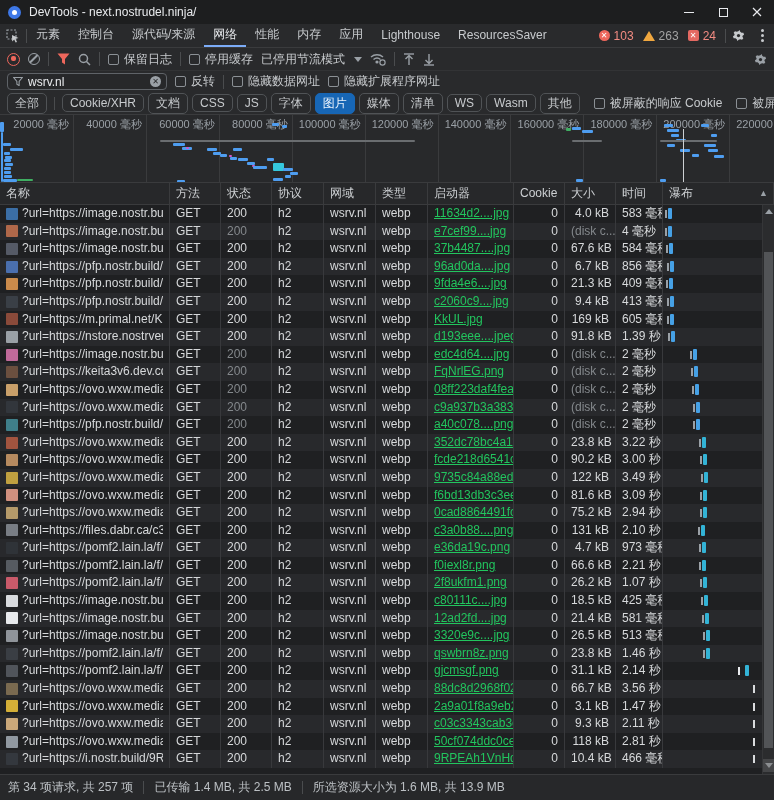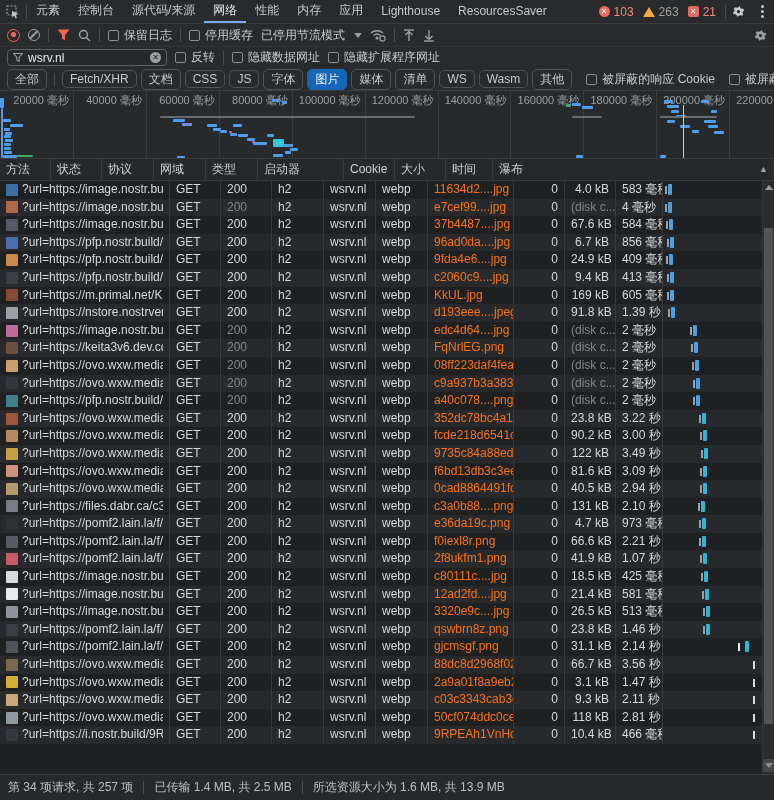--- a/index.html
+++ b/index.html
@@ -78,21 +78,21 @@
   .th.col-wf{position:relative}
   .tbody{position:relative;flex:1;background:#1f2022;overflow:hidden}
   .tr{display:flex;height:17.6px;align-items:stretch}
   .tr:nth-child(even){background:#28292c}
   .td{padding:0 6px;line-height:17.6px;border-right:1px solid #38393c;white-space:nowrap;overflow:hidden;color:#d7d9db}
   .td.num{text-align:right}
   .td.dimv{color:#84888c}
   .name-cell{display:flex;align-items:center;gap:4px}
   .thumb{width:12px;height:12px;border-radius:1px;flex:none}
   .nm{overflow:hidden;white-space:nowrap}
-  .init-link{color:#f97316}
+  .init-link{text-decoration:underline;color:#22c55e}
   .wf-dash{position:absolute;top:5px;width:2px;height:8px}
   .wf-bar{position:absolute;top:3px;width:4px;height:11px;border-radius:1px}
 
   
   .sb{position:absolute;top:0;right:0;width:12px;height:100%;background:#2b2c2e;border-left:1px solid #353638}
   .sb-up,.sb-down{position:absolute;left:0;right:0;height:13px;display:flex;align-items:center;justify-content:center}
   .sb-up{top:0}.sb-down{bottom:2px;background:#454648}
   .tri-up{width:0;height:0;border-left:4px solid transparent;border-right:4px solid transparent;border-bottom:5px solid #9aa0a6}
   .tri-down{width:0;height:0;border-left:4px solid transparent;border-right:4px solid transparent;border-top:5px solid #8b8e91}
   .sb-thumb{position:absolute;left:1px;right:1px;top:47px;height:496px;background:#525457}
@@ -102,20 +102,36 @@
     color:#bcc0c4;flex:none;padding:0 8px;gap:10px}
   .sdiv{width:1px;height:13px;background:#4a4c4e}
 
   svg{display:block}
 </style>
 </head>
 <body>
 
 <div class="window">
 
+  <div class="titlebar">
+    <span class="devtools-logo"></span>
+    <span class="title-text">DevTools - next.nostrudel.ninja/</span>
+    <span class="spacer"></span>
+    <span class="win-btn win-min">
+        <i></i>
+      </span>
+    <span class="win-btn win-max">
+        <i></i>
+      </span>
+    <span class="win-btn win-close">
+      <svg width="10" height="10" viewBox="0 0 10 10">
+          <path d="M1 1 L9 9 M9 1 L1 9" stroke="#e8eaed" stroke-width="1.2"></path>
+        </svg>
+    </span>
+  </div>
 
   <div class="tabbar">
     <span class="inspect-btn">
       <svg width="14" height="14" viewBox="0 0 14 14">
           <rect x="1" y="1" width="9" height="9" fill="none" stroke="#9aa0a6" stroke-width="1.2" stroke-dasharray="2 1.5"></rect>
           <path d="M6 6 L12.5 9 L9.5 9.8 L11 13 L9.6 13.5 L8.2 10.4 L6.2 12.5 Z" fill="#c7cacd"></path>
         </svg>
     </span>
     <span class="vdiv"></span>
     <div class="tab-strip">
@@ -151,21 +167,21 @@
     <span class="badge">
       <span class="badge-ic-err">✕</span>
       <span class="cnt-err">103</span>
     </span>
     <span class="badge">
       <span class="badge-ic-warn"></span>
       <span class="cnt-warn">263</span>
     </span>
     <span class="badge">
       <span class="badge-ic-issue">✕</span>
-      <span class="cnt-issue">21</span>
+      <span class="cnt-issue">24</span>
     </span>
     <span class="vdiv"></span>
     <span class="gear-btn">
       <svg width="13" height="13" viewBox="0 0 16 16">
           <path d="M8 1 L9.2 3 A5 5 0 0 1 11 4 L13.3 3.6 L14.5 5.8 L13 7.4 A5 5 0 0 1 13 8.6 L14.5 10.2 L13.3 12.4 L11 12 A5 5 0 0 1 9.2 13 L8 15 L6.8 13 A5 5 0 0 1 5 12 L2.7 12.4 L1.5 10.2 L3 8.6 A5 5 0 0 1 3 7.4 L1.5 5.8 L2.7 3.6 L5 4 A5 5 0 0 1 6.8 3 Z" fill="#c7cacd" transform="rotate(11 8 8)"></path>
           <circle cx="8" cy="8" r="2" fill="#292a2c"></circle>
         </svg>
     </span>
     <span class="kebab">
         <i></i>
@@ -253,21 +269,21 @@
     <span class="ctl">
       <span class="cb"></span>
       <span class="cb-label">隐藏扩展程序网址</span>
     </span>
   </div>
 
   <div class="toolbar toolbar3">
     <span id="chips" style="display:flex;align-items:center;gap:4px">
         <span class="chip"><span>全部</span></span>
         <span class="chipdiv"></span>
-        <span class="chip"><span>Fetch/XHR</span></span>
+        <span class="chip"><span>Cookie/XHR</span></span>
         <span class="chip"><span>文档</span></span>
         <span class="chip"><span>CSS</span></span>
         <span class="chip"><span>JS</span></span>
         <span class="chip"><span>字体</span></span>
         <span class="chip active"><span>图片</span></span>
         <span class="chip"><span>媒体</span></span>
         <span class="chip"><span>清单</span></span>
         <span class="chip"><span>WS</span></span>
         <span class="chip"><span>Wasm</span></span>
         <span class="chip"><span>其他</span></span>
@@ -357,20 +373,21 @@
       <div class="ov-bar" style="left: 692px; top: 39px; width: 7px; height: 3px; background: rgb(78, 157, 240);"></div>
       <div class="ov-bar" style="left: 714px; top: 40px; width: 10px; height: 3px; background: rgb(78, 157, 240);"></div>
       <div class="ov-bar" style="left: 660px; top: 64px; width: 6px; height: 3px; background: rgb(78, 157, 240);"></div>
       <div class="ov-bar" style="left: 160px; top: 25px; width: 255px; height: 2px; background: rgb(106, 109, 112);"></div>
       <div class="ov-bar" style="left: 572px; top: 25px; width: 30px; height: 2px; background: rgb(106, 109, 112);"></div>
       <div class="ov-bar" style="left: 660px; top: 25px; width: 57px; height: 2px; background: rgb(106, 109, 112);"></div>
       <div class="ov-playhead" style="left: 683px;"></div>
     </div>
 
   <div class="thead">
+    <div class="th col-name">名称</div>
     <div class="th col-method">方法</div>
     <div class="th col-status">状态</div>
     <div class="th col-proto">协议</div>
     <div class="th col-domain">网域</div>
     <div class="th col-type">类型</div>
     <div class="th col-init">启动器</div>
     <div class="th col-cookie">Cookie</div>
     <div class="th col-size">大小</div>
     <div class="th col-time">时间</div>
     <div class="th col-wf">
@@ -462,21 +479,21 @@
       <span class="thumb" style="background: rgb(201, 138, 75);"></span>
       <span class="nm">?url=https://pfp.nostr.build/...</span>
     </div>
     <div class="td col-method">GET</div>
     <div class="td col-status">200</div>
     <div class="td col-proto">h2</div>
     <div class="td col-domain">wsrv.nl</div>
     <div class="td col-type">webp</div>
     <div class="td col-init"><span class="init-link">9fda4e6....jpg</span></div>
     <div class="td col-cookie num">0</div>
-    <div class="td col-size num">24.9 kB</div>
+    <div class="td col-size num">21.3 kB</div>
     <div class="td col-time num">409 毫秒</div>
     <div class="td col-wf">
       <i class="wf-dash" style="left: 3px; background: rgb(154, 160, 166);"></i>
       <i class="wf-bar" style="left: 6px; background: rgb(70, 161, 230);"></i>
     </div>
   </div>
         <div class="tr">
     <div class="td col-name name-cell">
       <span class="thumb" style="background: rgb(58, 63, 70);"></span>
       <span class="nm">?url=https://pfp.nostr.build/...</span>
@@ -709,21 +726,21 @@
       <span class="thumb" style="background: rgb(181, 154, 106);"></span>
       <span class="nm">?url=https://ovo.wxw.media...</span>
     </div>
     <div class="td col-method">GET</div>
     <div class="td col-status">200</div>
     <div class="td col-proto">h2</div>
     <div class="td col-domain">wsrv.nl</div>
     <div class="td col-type">webp</div>
     <div class="td col-init"><span class="init-link">0cad8864491fc0</span></div>
     <div class="td col-cookie num">0</div>
-    <div class="td col-size num">40.5 kB</div>
+    <div class="td col-size num">75.2 kB</div>
     <div class="td col-time num">2.94 秒</div>
     <div class="td col-wf">
       <i class="wf-dash" style="left: 37px; background: rgb(154, 160, 166);"></i>
       <i class="wf-bar" style="left: 40px; background: rgb(51, 179, 214);"></i>
     </div>
   </div>
         <div class="tr">
     <div class="td col-name name-cell">
       <span class="thumb" style="background: rgb(120, 125, 132);"></span>
       <span class="nm">?url=https://files.dabr.ca/c3...</span>
@@ -785,21 +802,21 @@
       <span class="thumb" style="background: rgb(201, 90, 106);"></span>
       <span class="nm">?url=https://pomf2.lain.la/f/...</span>
     </div>
     <div class="td col-method">GET</div>
     <div class="td col-status">200</div>
     <div class="td col-proto">h2</div>
     <div class="td col-domain">wsrv.nl</div>
     <div class="td col-type">webp</div>
     <div class="td col-init"><span class="init-link">2f8ukfm1.png</span></div>
     <div class="td col-cookie num">0</div>
-    <div class="td col-size num">41.9 kB</div>
+    <div class="td col-size num">26.2 kB</div>
     <div class="td col-time num">1.07 秒</div>
     <div class="td col-wf">
       <i class="wf-dash" style="left: 37px; background: rgb(154, 160, 166);"></i>
       <i class="wf-bar" style="left: 40px; background: rgb(51, 179, 214);"></i>
     </div>
   </div>
         <div class="tr">
     <div class="td col-name name-cell">
       <span class="thumb" style="background: rgb(216, 218, 221);"></span>
       <span class="nm">?url=https://image.nostr.bui...</span>

